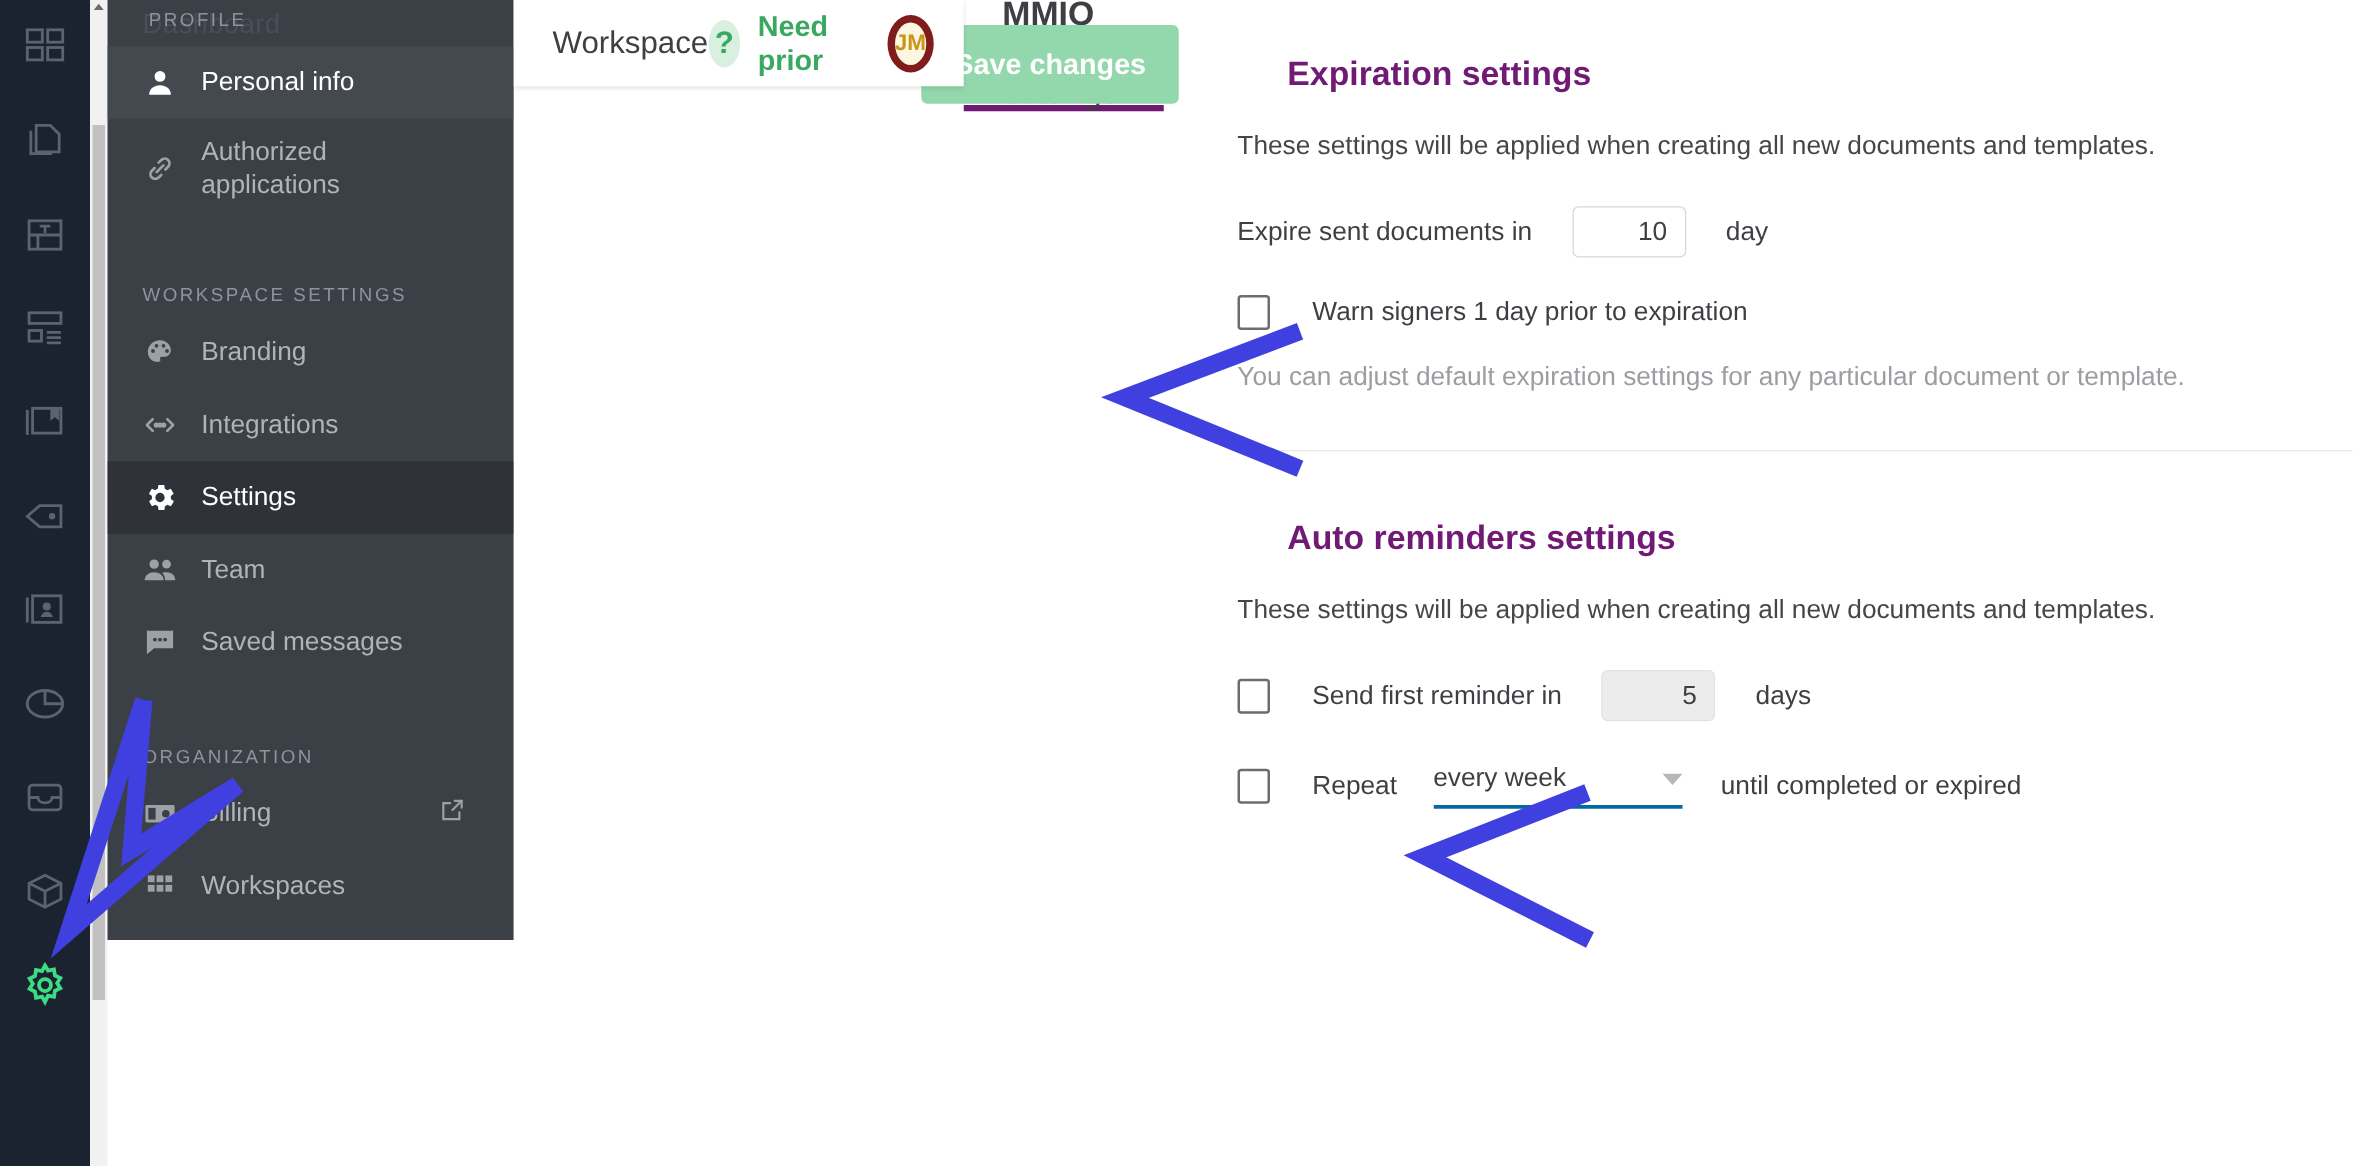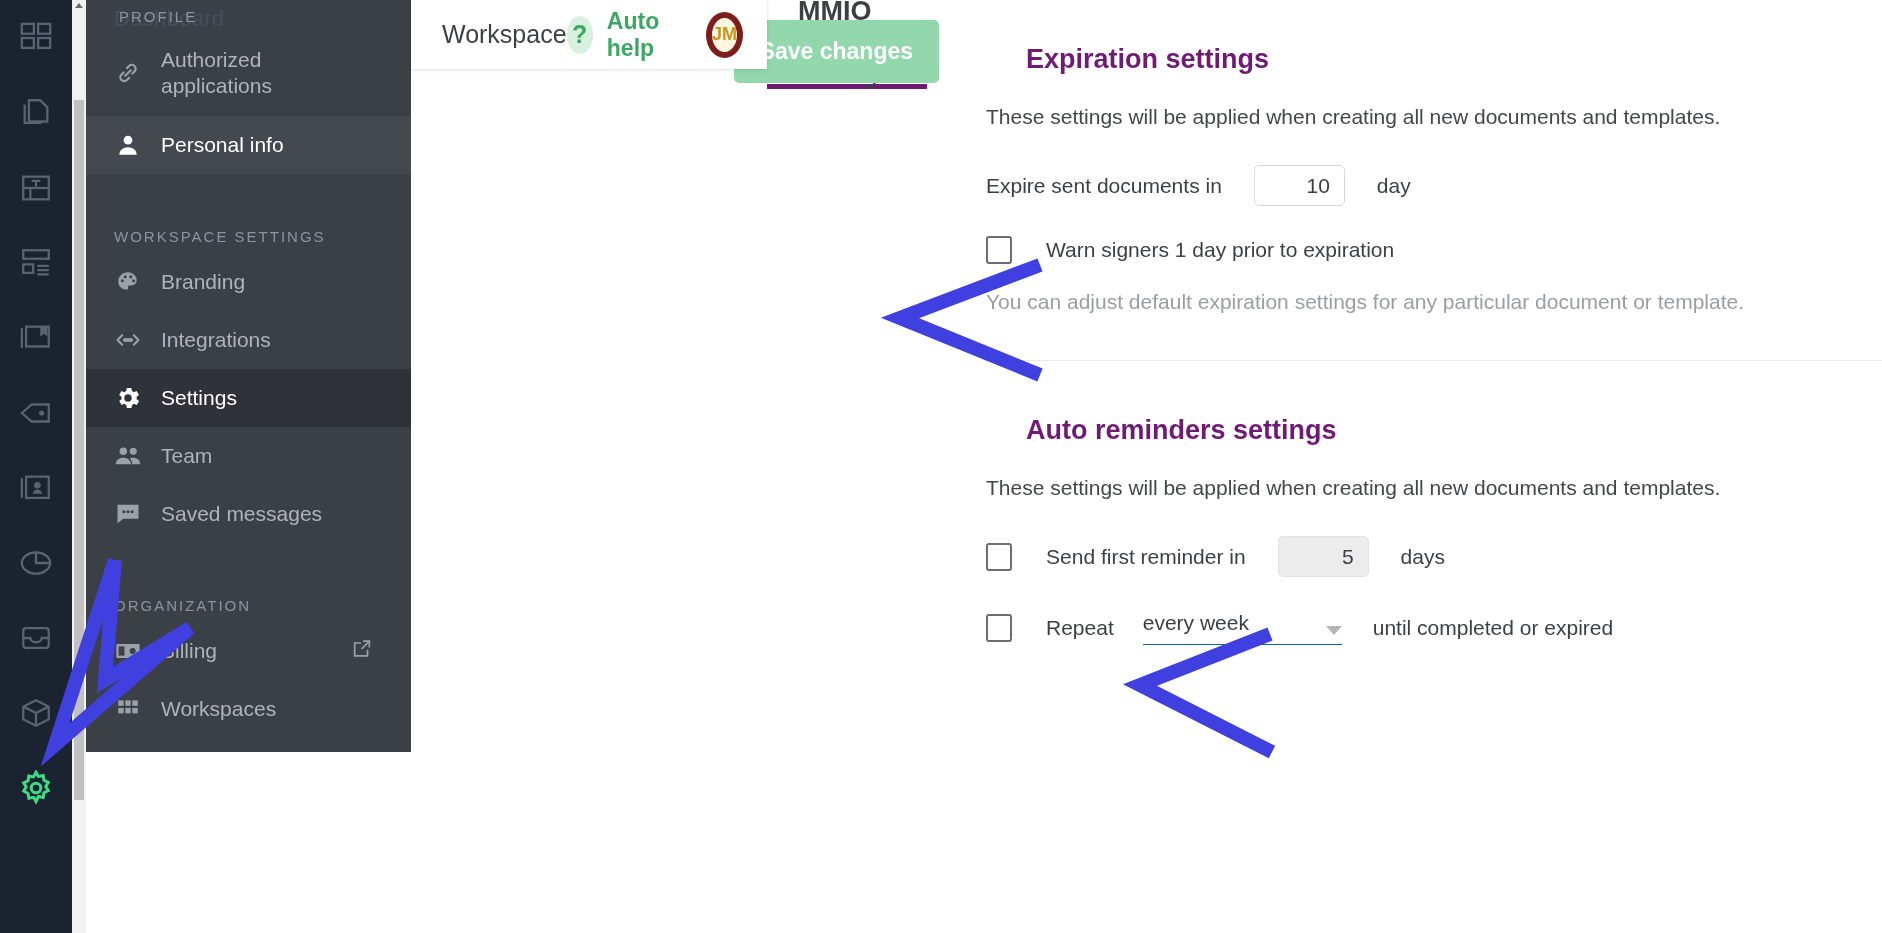--- a/index.html
+++ b/index.html
@@ -156,22 +156,22 @@
   .chk {
     width: 26px; height: 28px;
     border: 2px solid #6b6d70; border-radius: 3px;
     background: #ffffff; flex: 0 0 26px;
     margin-right: 19px;
   }
   .hint { font-size: 21px; color: #9b9da1; margin-top: 6px; }
   .divider { height: 1px; background: #e9e9e9; margin: 46px 0 0 0; width: 1060px; }
   .sec2 { margin-top: 54px; }
   .select-wrap {
-    display: flex; align-items: flex-end;
-    border-bottom: 1px solid #0369a1;
+    display: flex; align-items: center;
+    border-bottom: 3px solid #0369a1;
     width: 199px; margin: 0 16px 0 14px;
     padding-bottom: 9px;
   }
   .select-wrap .sel-val { font-size: 21px; color: #3d3f43; flex: 1 1 auto; }
   .caret {
     width: 0; height: 0;
     border-left: 8px solid transparent;
     border-right: 8px solid transparent;
     border-top: 9px solid #b6b6b6;
   }
@@ -264,39 +264,39 @@
   <div class="rail-scroll">
     <div class="arrow-up"></div>
     <div class="thumb"></div>
   </div>
 
   <div class="nav">
     <div class="nav-ghost">Dashboard</div>
 
     <div class="nav-section first">PROFILE</div>
 
+    <div class="nav-item hi" style="margin-top:4px;">
+      <span class="ni-icon">
+        <svg width="26" height="26" viewBox="0 0 24 24" fill="currentColor">
+          <circle cx="12" cy="7.5" r="4"></circle>
+            <path d="M4 21c0-4.4 3.6-7 8-7s8 2.6 8 7z"></path>
+        </svg>
+      </span>
+      <span class="ni-label">Personal info</span>
+    </div>
+
     <div class="nav-item" style="align-items:center;">
       <span class="ni-icon">
         <svg width="26" height="26" viewBox="0 0 24 24" fill="none" stroke="currentColor" stroke-width="2" stroke-linecap="round">
           <path d="M9.5 14.5l5-5"></path>
           <path d="M11 7.5l2-2a3.5 3.5 0 1 1 5 5l-2 2"></path>
           <path d="M13 16.5l-2 2a3.5 3.5 0 1 1-5-5l2-2"></path>
         </svg>
       </span>
       <span class="ni-label" style="max-width:175px;">Authorized applications</span>
-    </div>
-
-    <div class="nav-item hi" style="margin-top:4px;">
-      <span class="ni-icon">
-        <svg width="26" height="26" viewBox="0 0 24 24" fill="currentColor">
-          <circle cx="12" cy="7.5" r="4"></circle>
-            <path d="M4 21c0-4.4 3.6-7 8-7s8 2.6 8 7z"></path>
-        </svg>
-      </span>
-      <span class="ni-label">Personal info</span>
     </div>
 
     <div class="nav-section" style="margin-top:44px;">WORKSPACE SETTINGS</div>
 
     <div class="nav-item">
       <span class="ni-icon">
         <svg width="26" height="26" viewBox="0 0 24 24" fill="currentColor">
           <path d="M12 3C6.9 3 3 6.9 3 11.6c0 4.4 3.3 7.4 7.5 7.4 1.2 0 1.8-.6 1.8-1.4 0-.5-.3-.8-.3-1.3 0-.6.5-1.1 1.2-1.1h1.6c3 0 5.2-2.1 5.2-5.1C20 6.6 16.5 3 12 3zM6.8 12.3a1.4 1.4 0 1 1 0-2.8 1.4 1.4 0 0 1 0 2.8zm2.6-3.8a1.4 1.4 0 1 1 0-2.8 1.4 1.4 0 0 1 0 2.8zm5.2 0a1.4 1.4 0 1 1 0-2.8 1.4 1.4 0 0 1 0 2.8zm2.6 3.8a1.4 1.4 0 1 1 0-2.8 1.4 1.4 0 0 1 0 2.8z"></path>
         </svg>
       </span>
@@ -384,21 +384,21 @@
     </div>
   </div>
 
   <div class="main">
 
     <div class="topbar">
       <div class="ws-title">Workspace</div>
       <div class="spacer"></div>
       <div class="help">
         <span class="q-circle">?</span>
-        <span class="help-text">Auto help</span>
+        <span class="help-text">Need prior</span>
       </div>
       <div class="avatar">JM</div>
     </div>
 
     <div class="subbar">
       <div class="h2">
         <b>MMIO</b><span> workspace settings</span>
       </div>
       <div class="spacer"></div>
       <button class="save-btn">Save changes</button>

